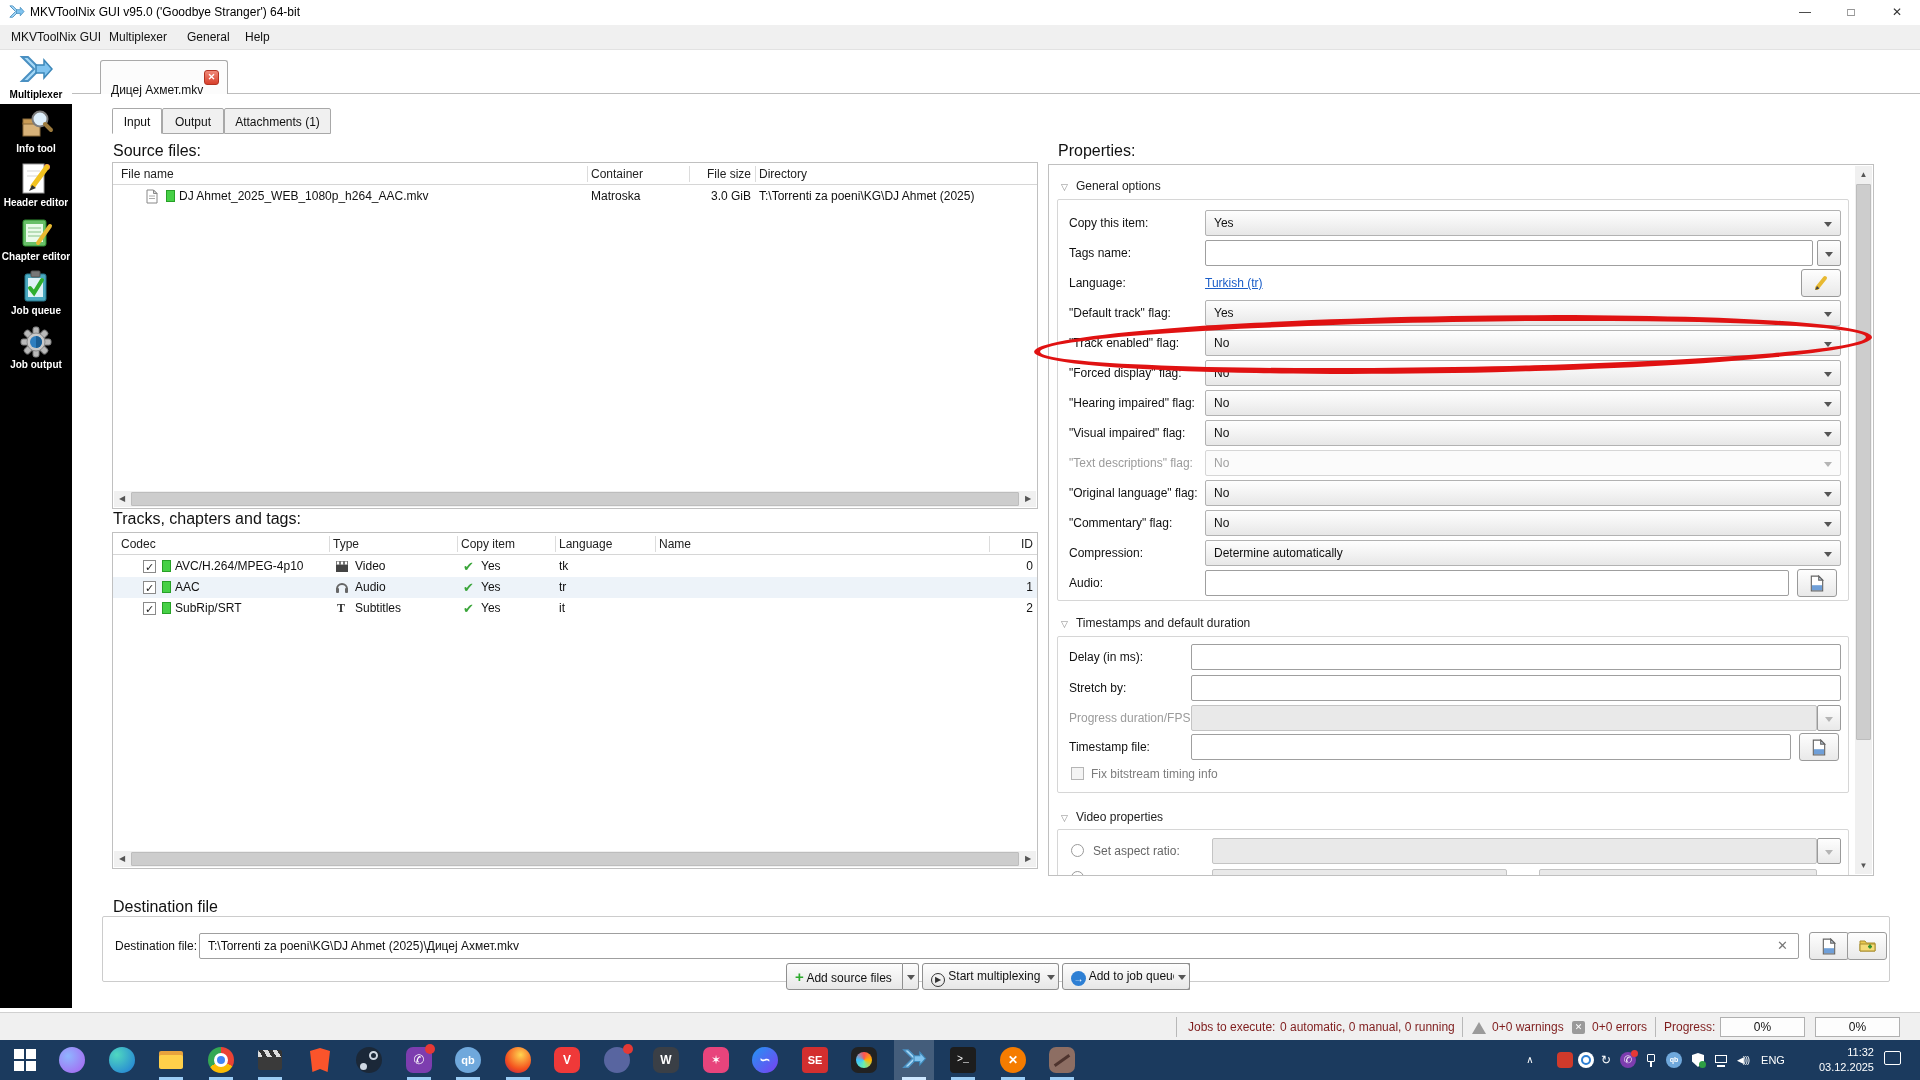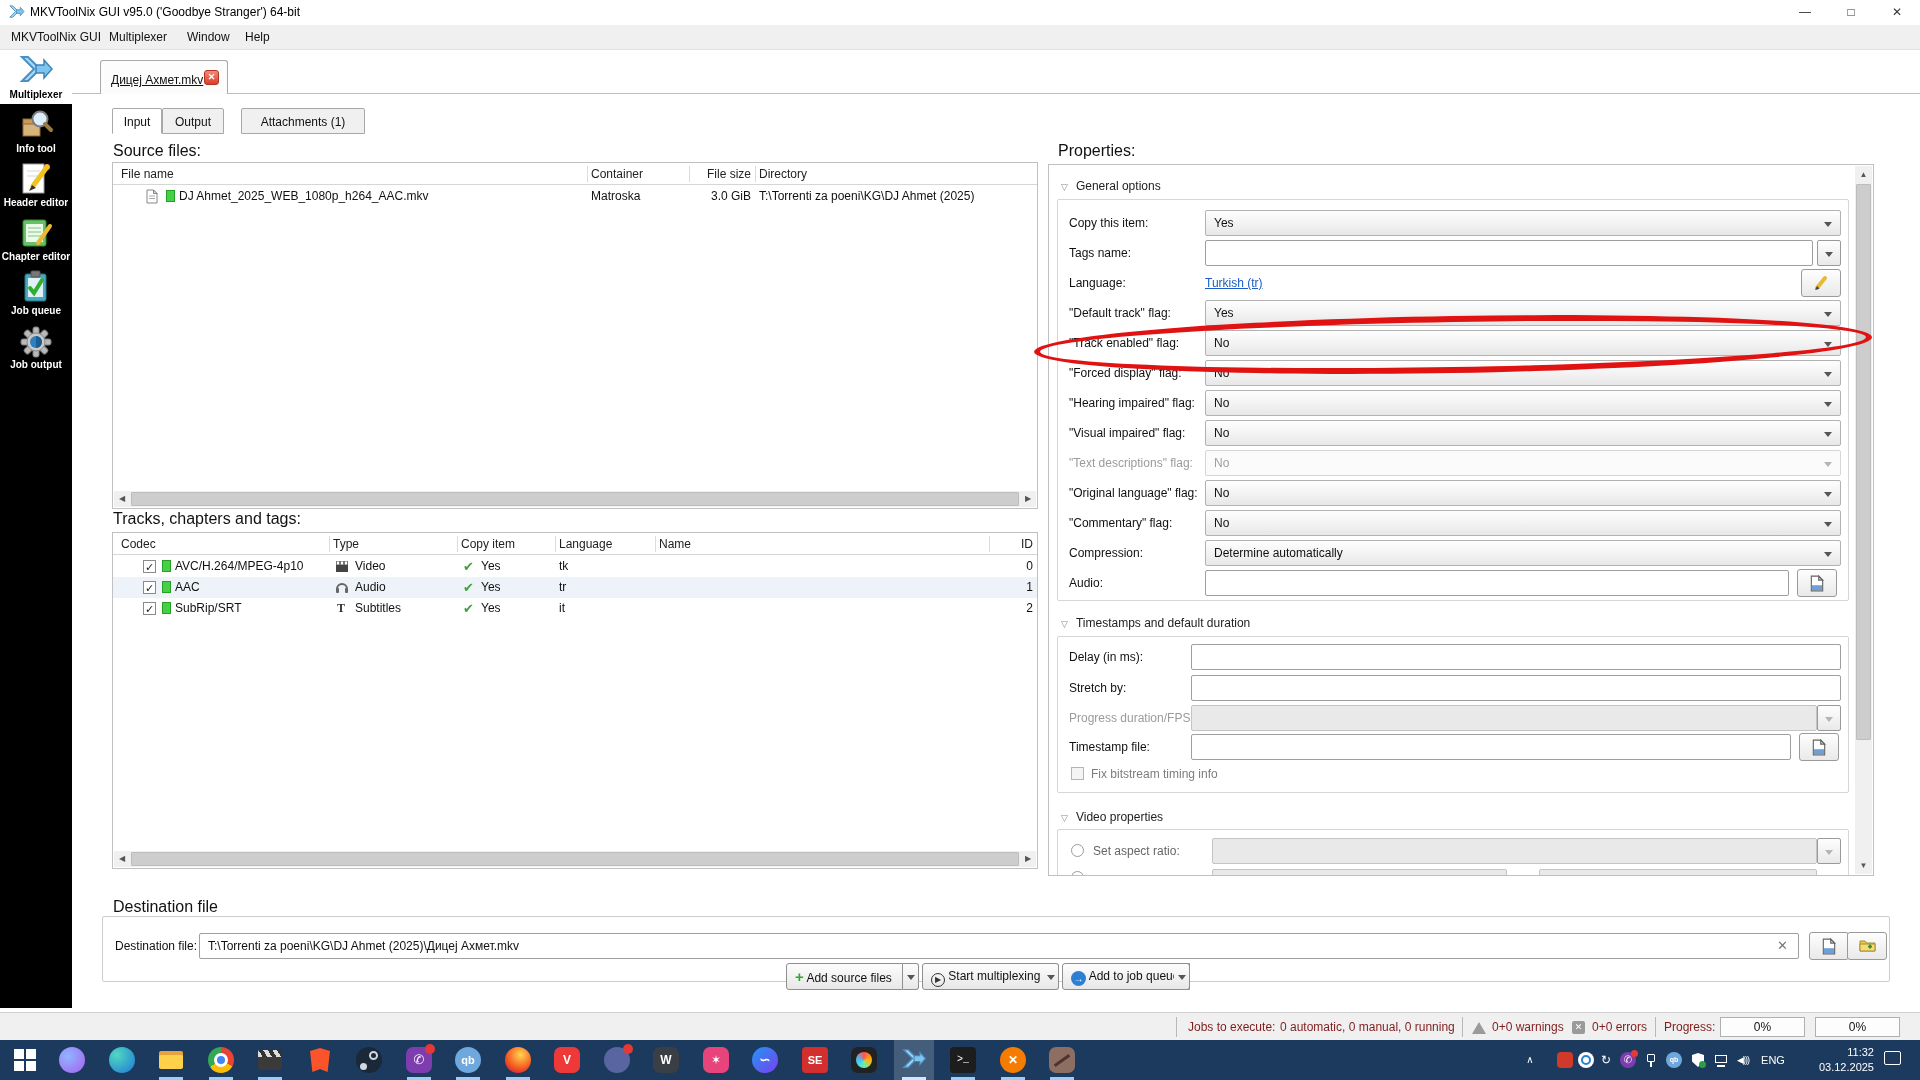--- a/index.html
+++ b/index.html
@@ -19,21 +19,21 @@
   #sidebar { left:0; top:50px; width:72px; height:958px; background:#000; }
   .side-item { left:0; width:72px; height:54px; text-align:center; }
   .side-item .cap { position:absolute; left:0; right:0; top:39px; font-size:10px; font-weight:bold; color:#fff; }
   .side-item.selected { background:#fff; }
   .side-item.selected .cap { color:#000; }
   .side-item svg { position:absolute; left:18px; top:3px; }
 
   
   .tabstrip-line { left:72px; top:93px; width:1848px; height:1px; background:#bdbdbd; }
   #doc-tab { left:100px; top:60px; width:128px; height:34px; background:#fcfcfc; border:1px solid #a9a9a9; border-bottom:none; border-radius:3px 3px 0 0; }
-  #doc-tab .t { position:absolute; left:10px; top:12px;text-decoration:underline; }
+  #doc-tab .t { position:absolute; left:10px; top:22px; }
   .tab-close { position:absolute; right:8px; top:9px; width:15px; height:15px; border-radius:3px; background:linear-gradient(#f08a7a,#d8402c); border:1px solid #b33322; color:#fff; font-size:9px; font-weight:bold; text-align:center; line-height:13px; }
 
   
   .subtab { top:108px; height:26px; line-height:26px; text-align:center; background:#f0f0f0; border:1px solid #a8a8a8; border-radius:2px 2px 0 0; }
   .subtab.sel { background:#fff; border-bottom:1px solid #fff; }
 
   .sec-label { font-size:16px; color:#111; }
 
   
   .tframe { border:1px solid #c0c0c0; background:#fff; }
@@ -114,21 +114,21 @@
     </svg>
     <div class="abs title-text">MKVToolNix GUI v95.0 ('Goodbye Stranger') 64-bit</div>
     <div class="abs wbtn" style="left:1782px">—</div>
     <div class="abs wbtn" style="left:1828px">□</div>
     <div class="abs wbtn" style="left:1874px">✕</div>
   </div>
 
   <div class="abs" id="menubar">
     <div class="abs menu-item" style="left:2px">MKVToolNix GUI</div>
     <div class="abs menu-item" style="left:100px">Multiplexer</div>
-    <div class="abs menu-item" style="left:178px">Window</div>
+    <div class="abs menu-item" style="left:178px">General</div>
     <div class="abs menu-item" style="left:236px">Help</div>
   </div>
 
   <div class="abs" id="sidebar">
     <div class="abs side-item selected" style="top:0">
       <svg width="36" height="36" viewBox="0 0 36 36">
         <path d="M4 4 L16 16 L4 28 L10 28 L22 16 L10 4 Z" fill="#a6d9f7" stroke="#4a90c2" stroke-width="2"></path>
         <path d="M18 12 L26 12 L26 7 L34 16 L26 25 L26 20 L18 20 Z" fill="#7fc3ef" stroke="#3c87b8" stroke-width="1.5"></path>
       </svg>
       <div class="cap">Multiplexer</div>
@@ -190,21 +190,21 @@
   </div>
 
   <div class="abs tabstrip-line"></div>
   <div class="abs" id="doc-tab">
     <span class="t">Дицеј Ахмет.mkv</span>
     <span class="tab-close">✕</span>
   </div>
 
   <div class="abs subtab sel" style="left:112px;width:50px">Input</div>
   <div class="abs subtab" style="left:162px;width:62px">Output</div>
-  <div class="abs subtab" style="left:241px;width:124px">Attachments (1)</div>
+  <div class="abs subtab" style="left:224px;width:107px">Attachments (1)</div>
 
   <div class="abs sec-label" style="left:113px;top:142px">Source files:</div>
   <div class="abs tframe" style="left:112px;top:162px;width:926px;height:347px">
     <div class="thead">
       <div class="hcell" style="left:8px">File name</div>
       <div class="hcell" style="left:478px">Container</div>
       <div class="hcell" style="left:576px;width:62px;text-align:right">File size</div>
       <div class="hcell" style="left:646px">Directory</div>
       <div class="hsep" style="left:474px"></div>
         <div class="hsep" style="left:576px"></div>

